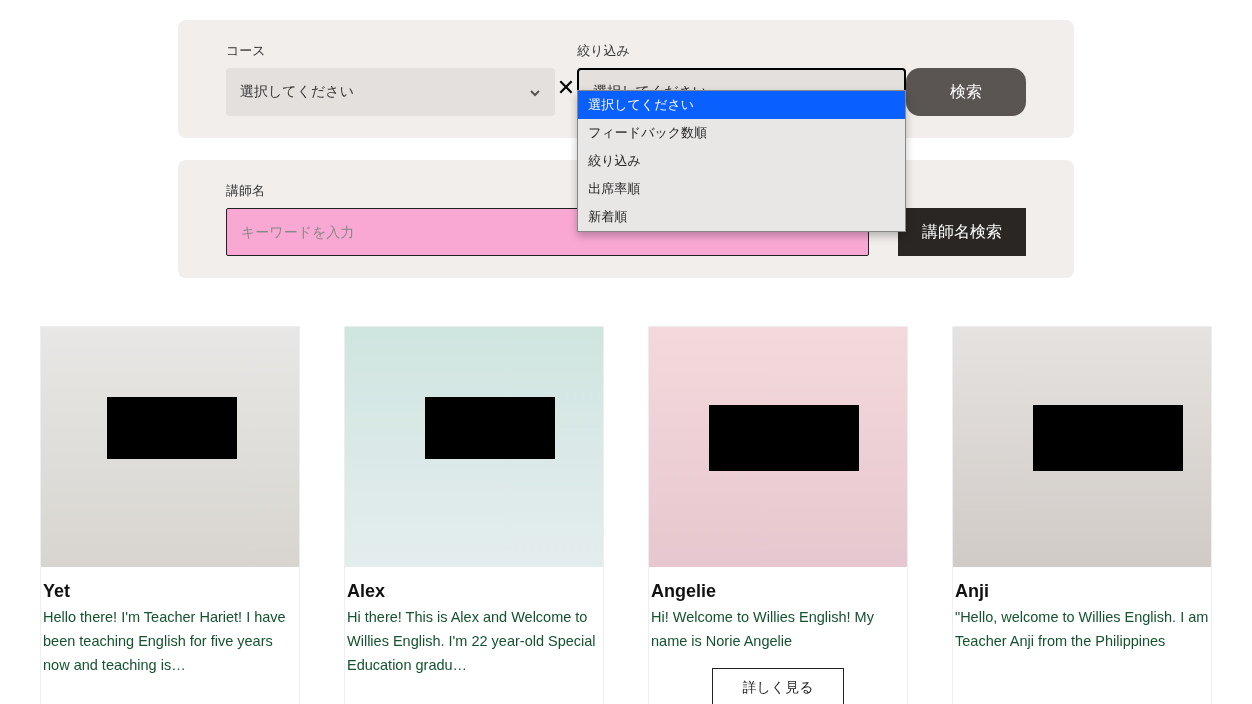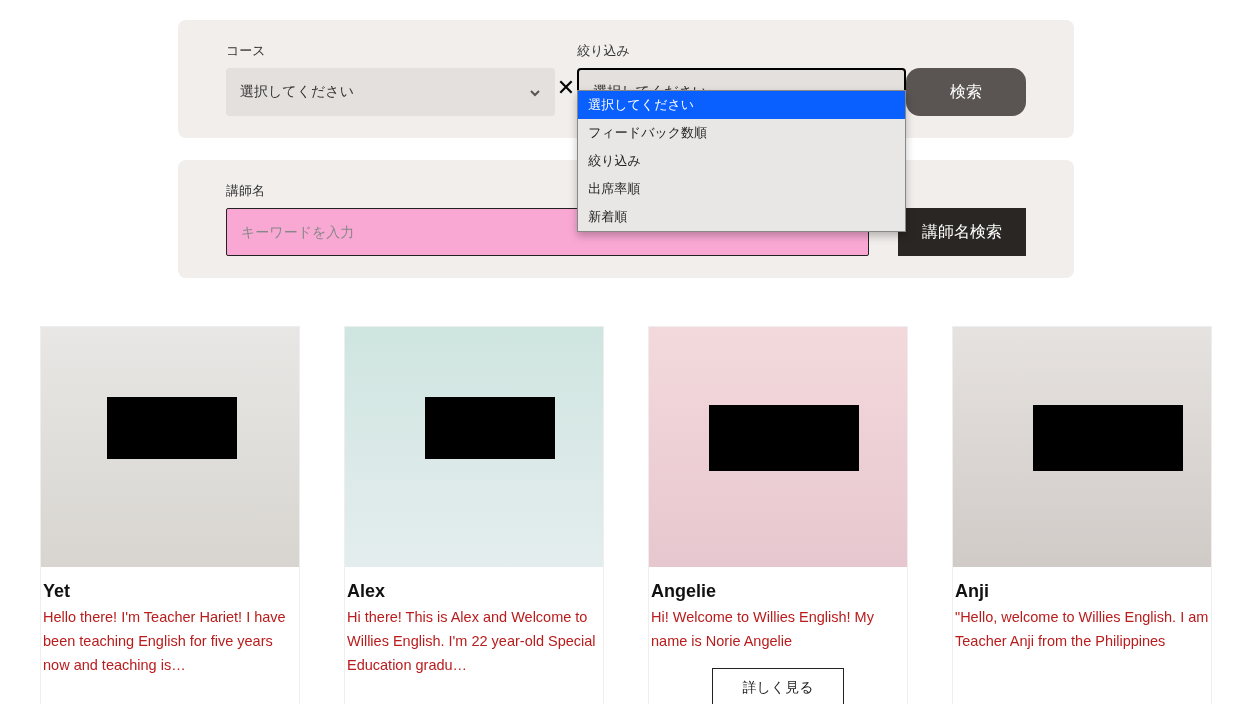--- a/index.html
+++ b/index.html
@@ -122,21 +122,21 @@
   }
   .photo .block {
     position: absolute;
     background: #000;
   }
   .card-body { padding: 14px 2px 4px; }
   .teacher-name { font-size: 18px; font-weight: 700; margin-bottom: 4px; color:#111; }
   .teacher-bio {
     font-size: 14.5px;
     line-height: 1.65;
-    color: #b91c1c;
+    color: #14532d;
     word-break: break-word;
   }
   .more-btn {
     border: 1px solid #222;
     background: #fff;
     color: #222;
     font-size: 14px;
     padding: 10px 30px;
     margin: 14px auto 0;
     cursor: pointer;

